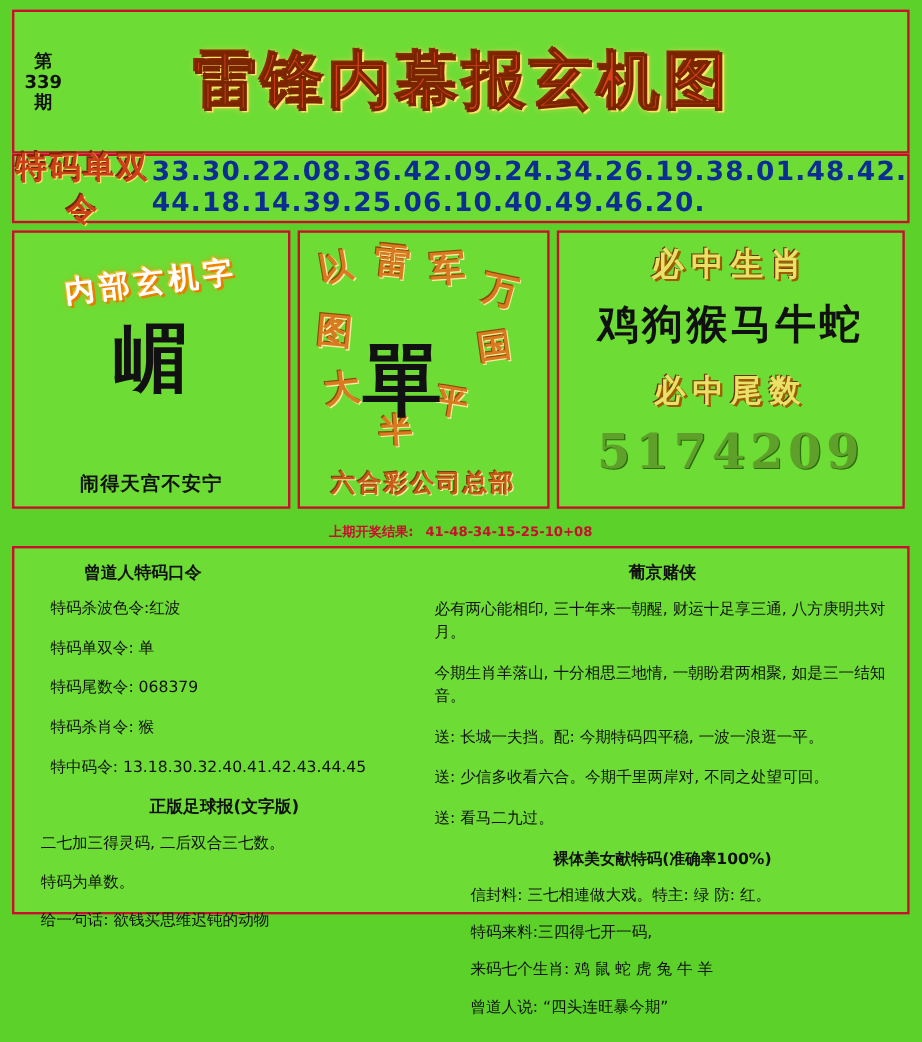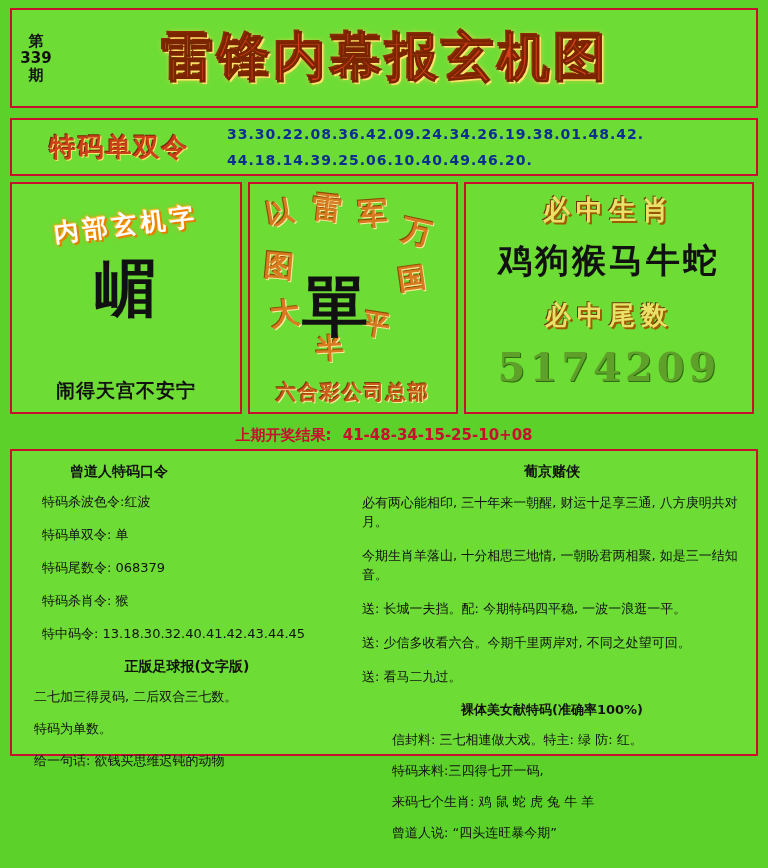--- a/index.html
+++ b/index.html
@@ -13,21 +13,21 @@
 
   
   .panel{
     border:2px solid #c8102e;
     background:#6ddc35;
     box-sizing:border-box;
     position:relative;
   }
 
   
-  .header{height:100px;margin-bottom:10px;display:flex;align-items:center;}
+  .header{height:120px;margin-bottom:0;display:flex;align-items:center;}
   .issue{
     width:40px;text-align:center;
     font-size:15px;line-height:17px;color:#111;font-weight:bold;
     margin-left:4px;
   }
   .hdr-title{
     flex:1;text-align:center;
     font-size:52px;font-weight:bold;
     font-family:"DejaVu Serif","Liberation Serif",serif;
     color:#d8401b;
@@ -44,21 +44,21 @@
   .code-label{
     width:215px;text-align:center;
     font-size:26px;font-weight:bold;
     font-family:"DejaVu Serif","Liberation Serif",serif;
     color:#c9401a;
     text-shadow:1px 1px 0 #ffe36a,-1px -1px 0 #7a2500;
     letter-spacing:2px;
   }
   .code-nums{
     flex:1;
-    font-size:14px;font-weight:bold;color:#0d2e91;
+    font-size:22px;font-weight:bold;color:#0d2e91;
     font-family:"DejaVu Sans","Liberation Sans",sans-serif;
     line-height:26px;
     letter-spacing:1px;
   }
 
   
   .mid{display:flex;gap:6px;height:232px;margin-bottom:6px;}
   .col{box-sizing:border-box;}
   .col-left{width:232px;position:relative;padding:10px;}
   .col-mid{width:210px;position:relative;}
@@ -72,21 +72,21 @@
     transform:rotate(-7deg);
     text-shadow:0 0 5px #ff8a00,2px 2px 0 #e07b00,-1px -1px 0 #ffd24d;
   }
   .big-char{
     text-align:center;margin-top:6px;
     font-size:62px;font-weight:bold;color:#111;
     font-family:"DejaVu Serif","Liberation Serif",serif;
   }
   .left-bottom{
     position:absolute;left:0;right:0;bottom:8px;
-    text-align:center;font-size:19px;font-weight:bold;color:#111;
+    text-align:center;font-size:16px;font-weight:bold;color:#111;
     letter-spacing:1px;
   }
 
   
   .gold{
     position:absolute;
     font-family:"DejaVu Serif","Liberation Serif",serif;
     font-weight:bold;
     color:#d87a20;
     text-shadow:1px 1px 0 #ffe8a0,-1px -1px 0 #8a4a00;
@@ -129,21 +129,21 @@
     text-align:center;margin-top:10px;
     font-size:40px;font-weight:bold;color:#5fa02a;
     font-family:"DejaVu Serif","Liberation Serif",serif;
     letter-spacing:4px;
     text-shadow:1px 1px 0 #2d6b10;
   }
 
   
   .lastline{
     text-align:center;padding:6px 0 4px;
-    font-size:15px;font-weight:bold;
+    font-size:11px;font-weight:bold;
   }
   .lastline .lbl{color:#c8102e;margin-right:6px;}
   .lastline .val{color:#c8102e;}
 
   
   .bottom{height:307px;padding:10px 14px;display:flex;box-sizing:border-box;}
   .bcol{box-sizing:border-box;}
   .bleft{width:330px;padding-right:8px;}
   .bright{flex:1;padding-left:6px;}
 

